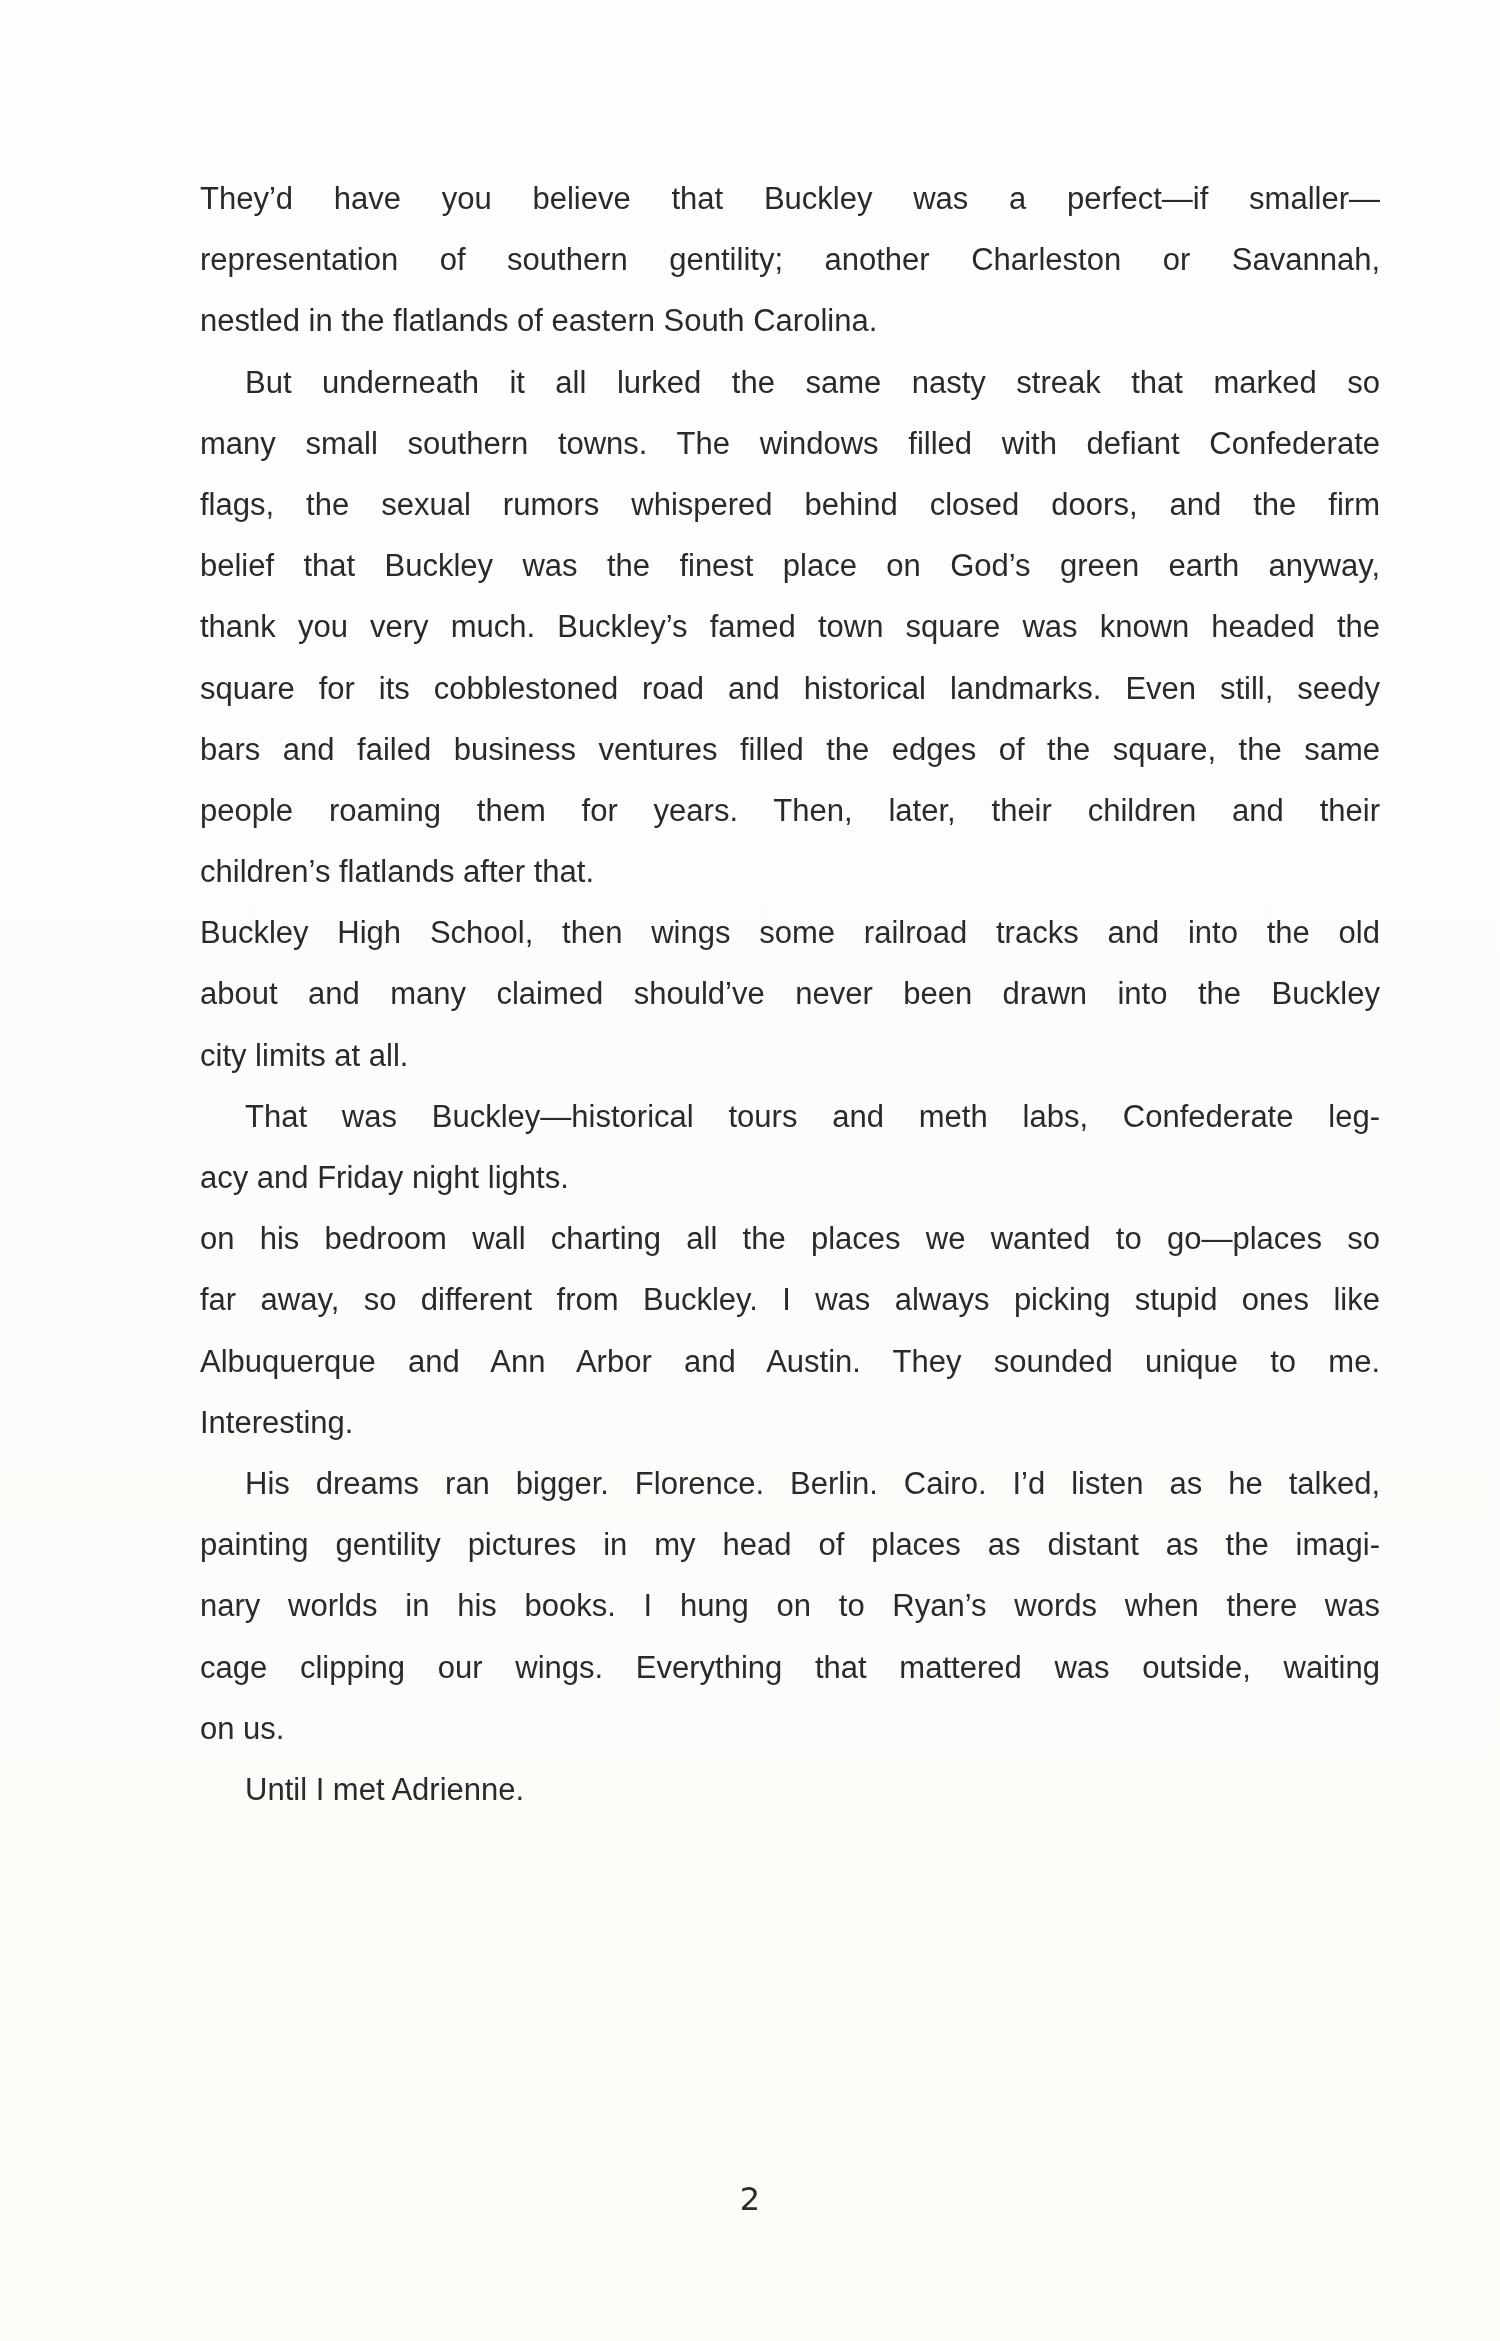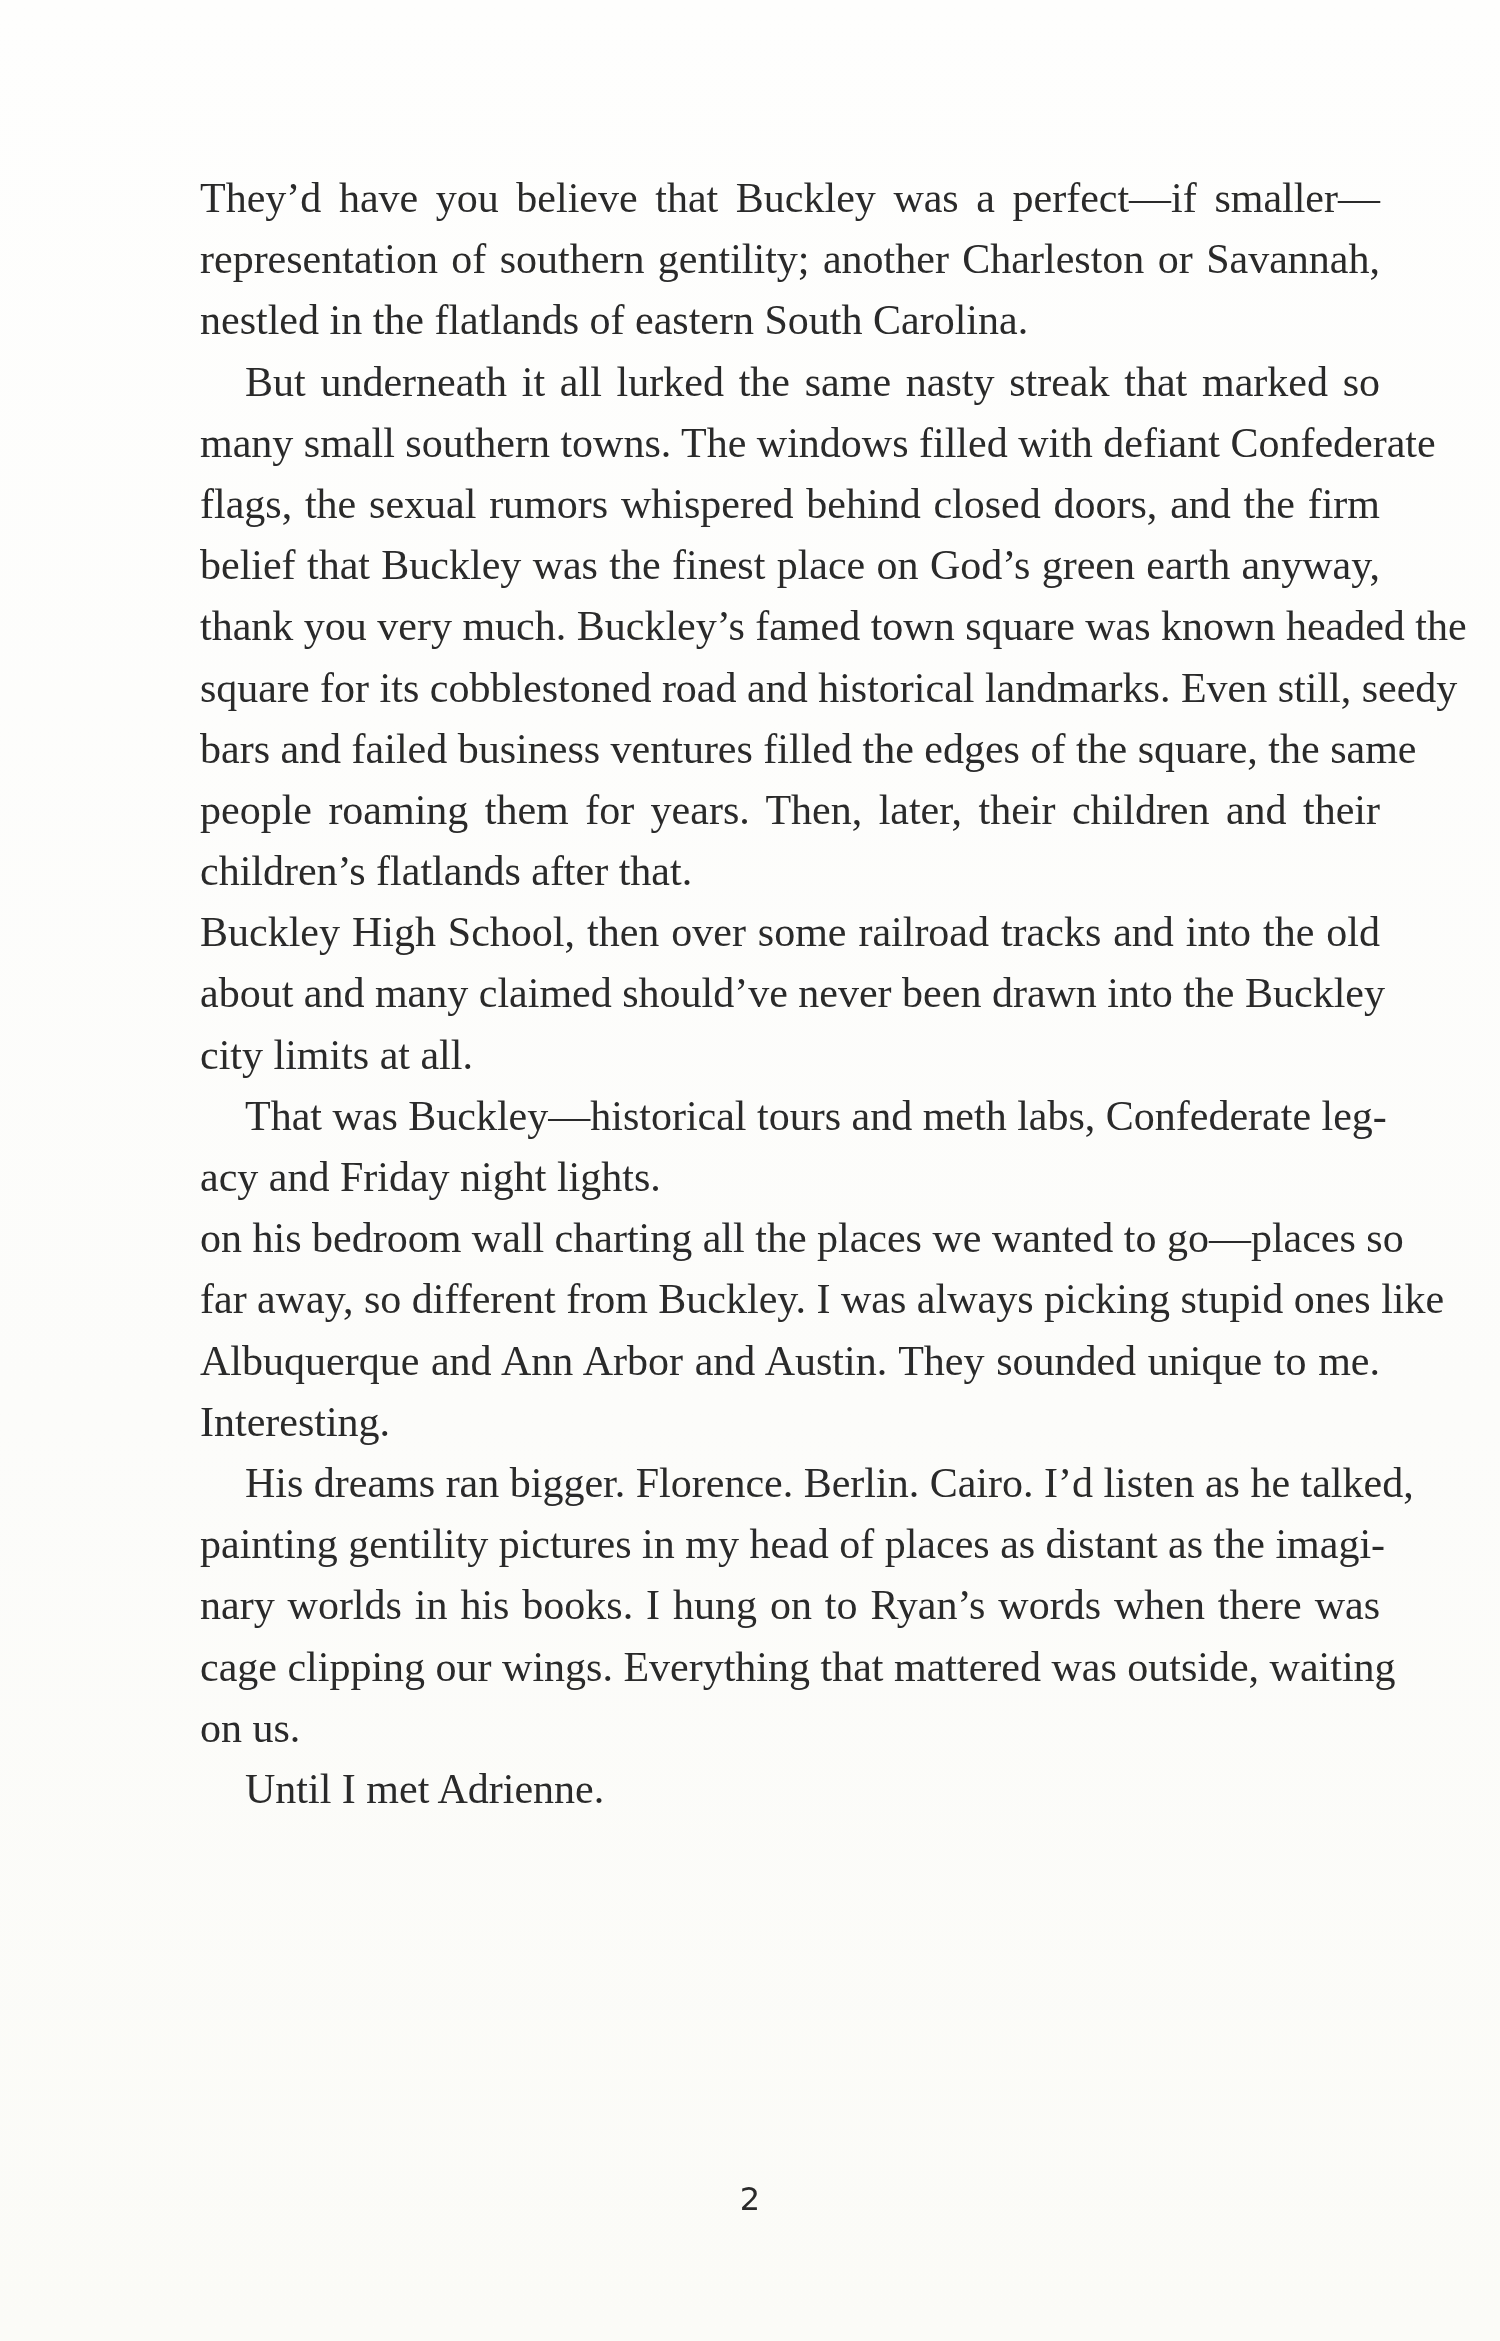--- a/index.html
+++ b/index.html
@@ -8,22 +8,22 @@
     background: #fdfdfb;
     position: relative; overflow: hidden;
     color: #2a2a2a;
   }
   .page {
     position: absolute; left: 0; top: 0; width: 1500px; height: 2341px;
     background: linear-gradient(180deg, #fefefd 0%, #fcfcfa 60%, #fbfbf7 100%);
   }
   .text-block {
     position: absolute; left: 200px; top: 168px; width: 1180px;
-    font-family: Liberation Serif, serif;
-    font-size: 42px;
+    font-family: Liberation Sans, sans-serif;
+    font-size: 31px;
   }
   .line {
     height: 61.2px; line-height: 61.2px;
     white-space: nowrap;
     text-align: justify; text-align-last: justify;
     display: block;
   }
   .line.indent { padding-left: 0; text-indent: 45px; }
   .line.last { text-align-last: left; }
   .page-number {
@@ -51,21 +51,21 @@
       <span class="line">flags, the sexual rumors whispered behind closed doors, and the firm</span>
       <span class="line">belief that Buckley was the finest place on God’s green earth anyway,</span>
       <span class="line">thank you very much. Buckley’s famed town square was known headed the</span>
       <span class="line">square for its cobblestoned road and historical landmarks. Even still, seedy</span>
       <span class="line">bars and failed business ventures filled the edges of the square, the same</span>
       <span class="line">people roaming them for years. Then, later, their children and their</span>
       <span class="line last">children’s flatlands after that.</span>
     </div>
 
     <div>
-      <span class="line">Buckley High School, then over some railroad tracks and into the old</span>
+      <span class="line">Buckley High School, then wings some railroad tracks and into the old</span>
       <span class="line">about and many claimed should’ve never been drawn into the Buckley</span>
       <span class="line last">city limits at all.</span>
     </div>
 
     <div>
       <span class="line indent">That was Buckley—historical tours and meth labs, Confederate leg-</span>
       <span class="line last">acy and Friday night lights.</span>
     </div>
 
     <div>

